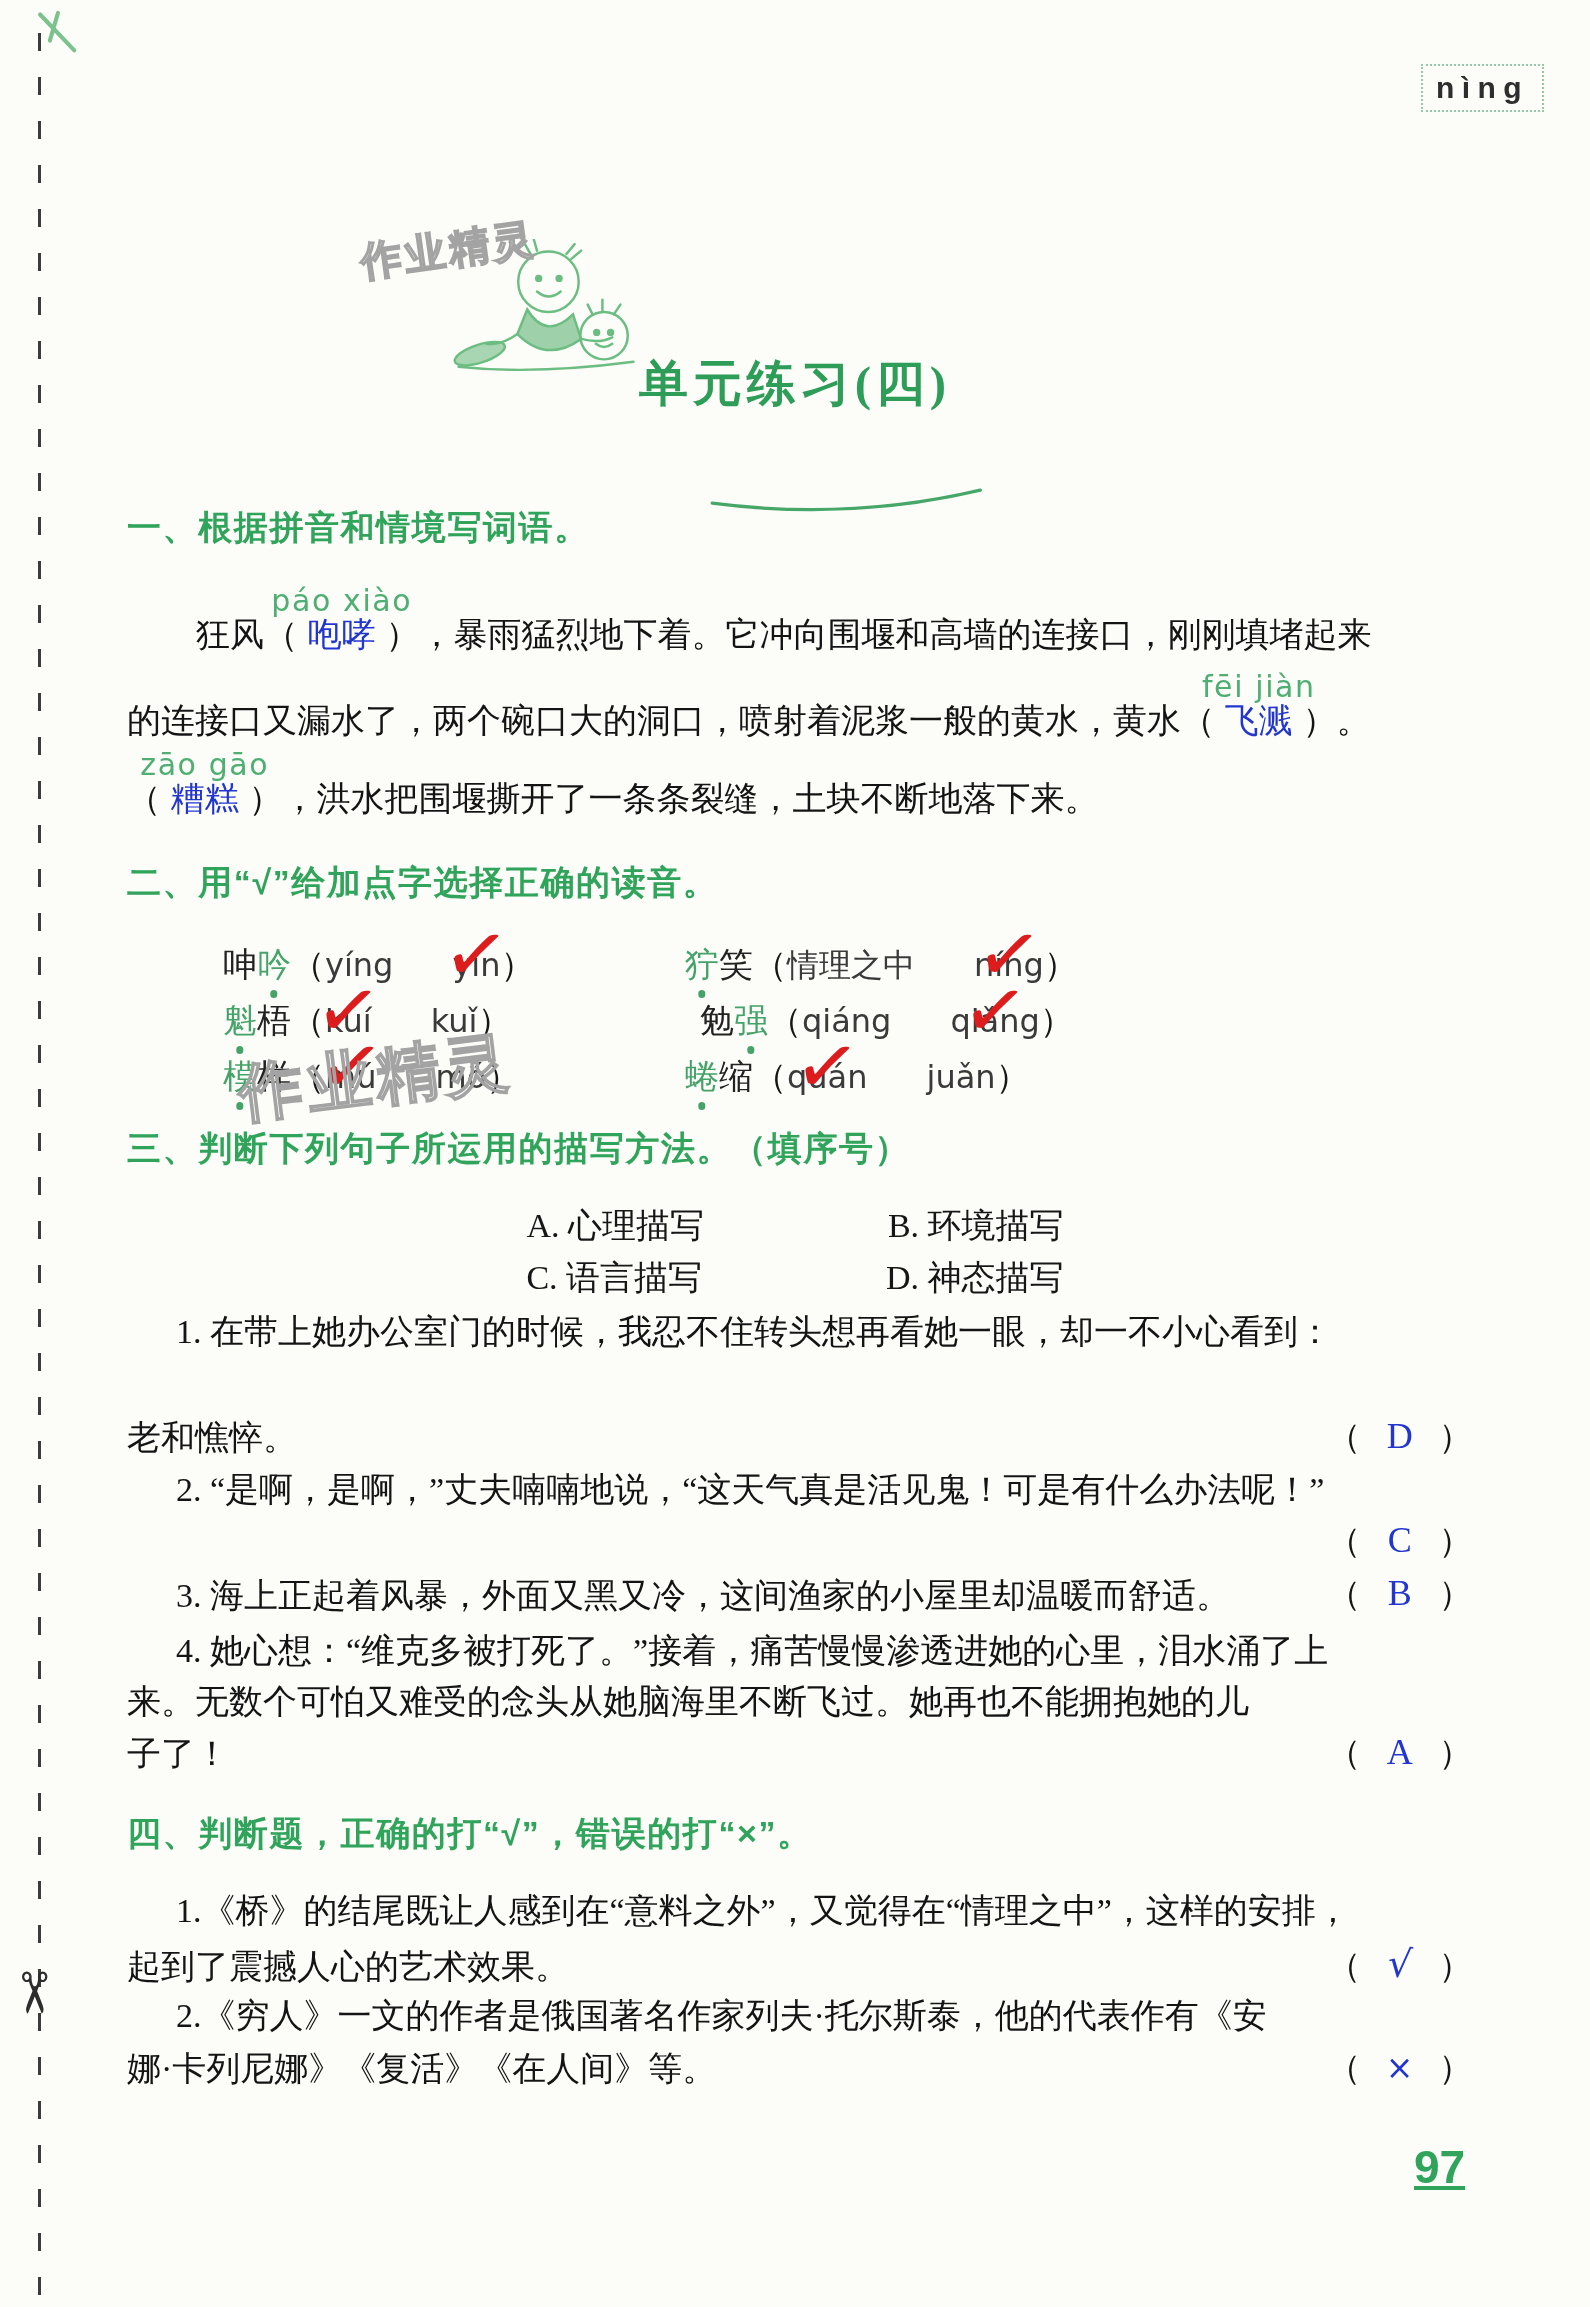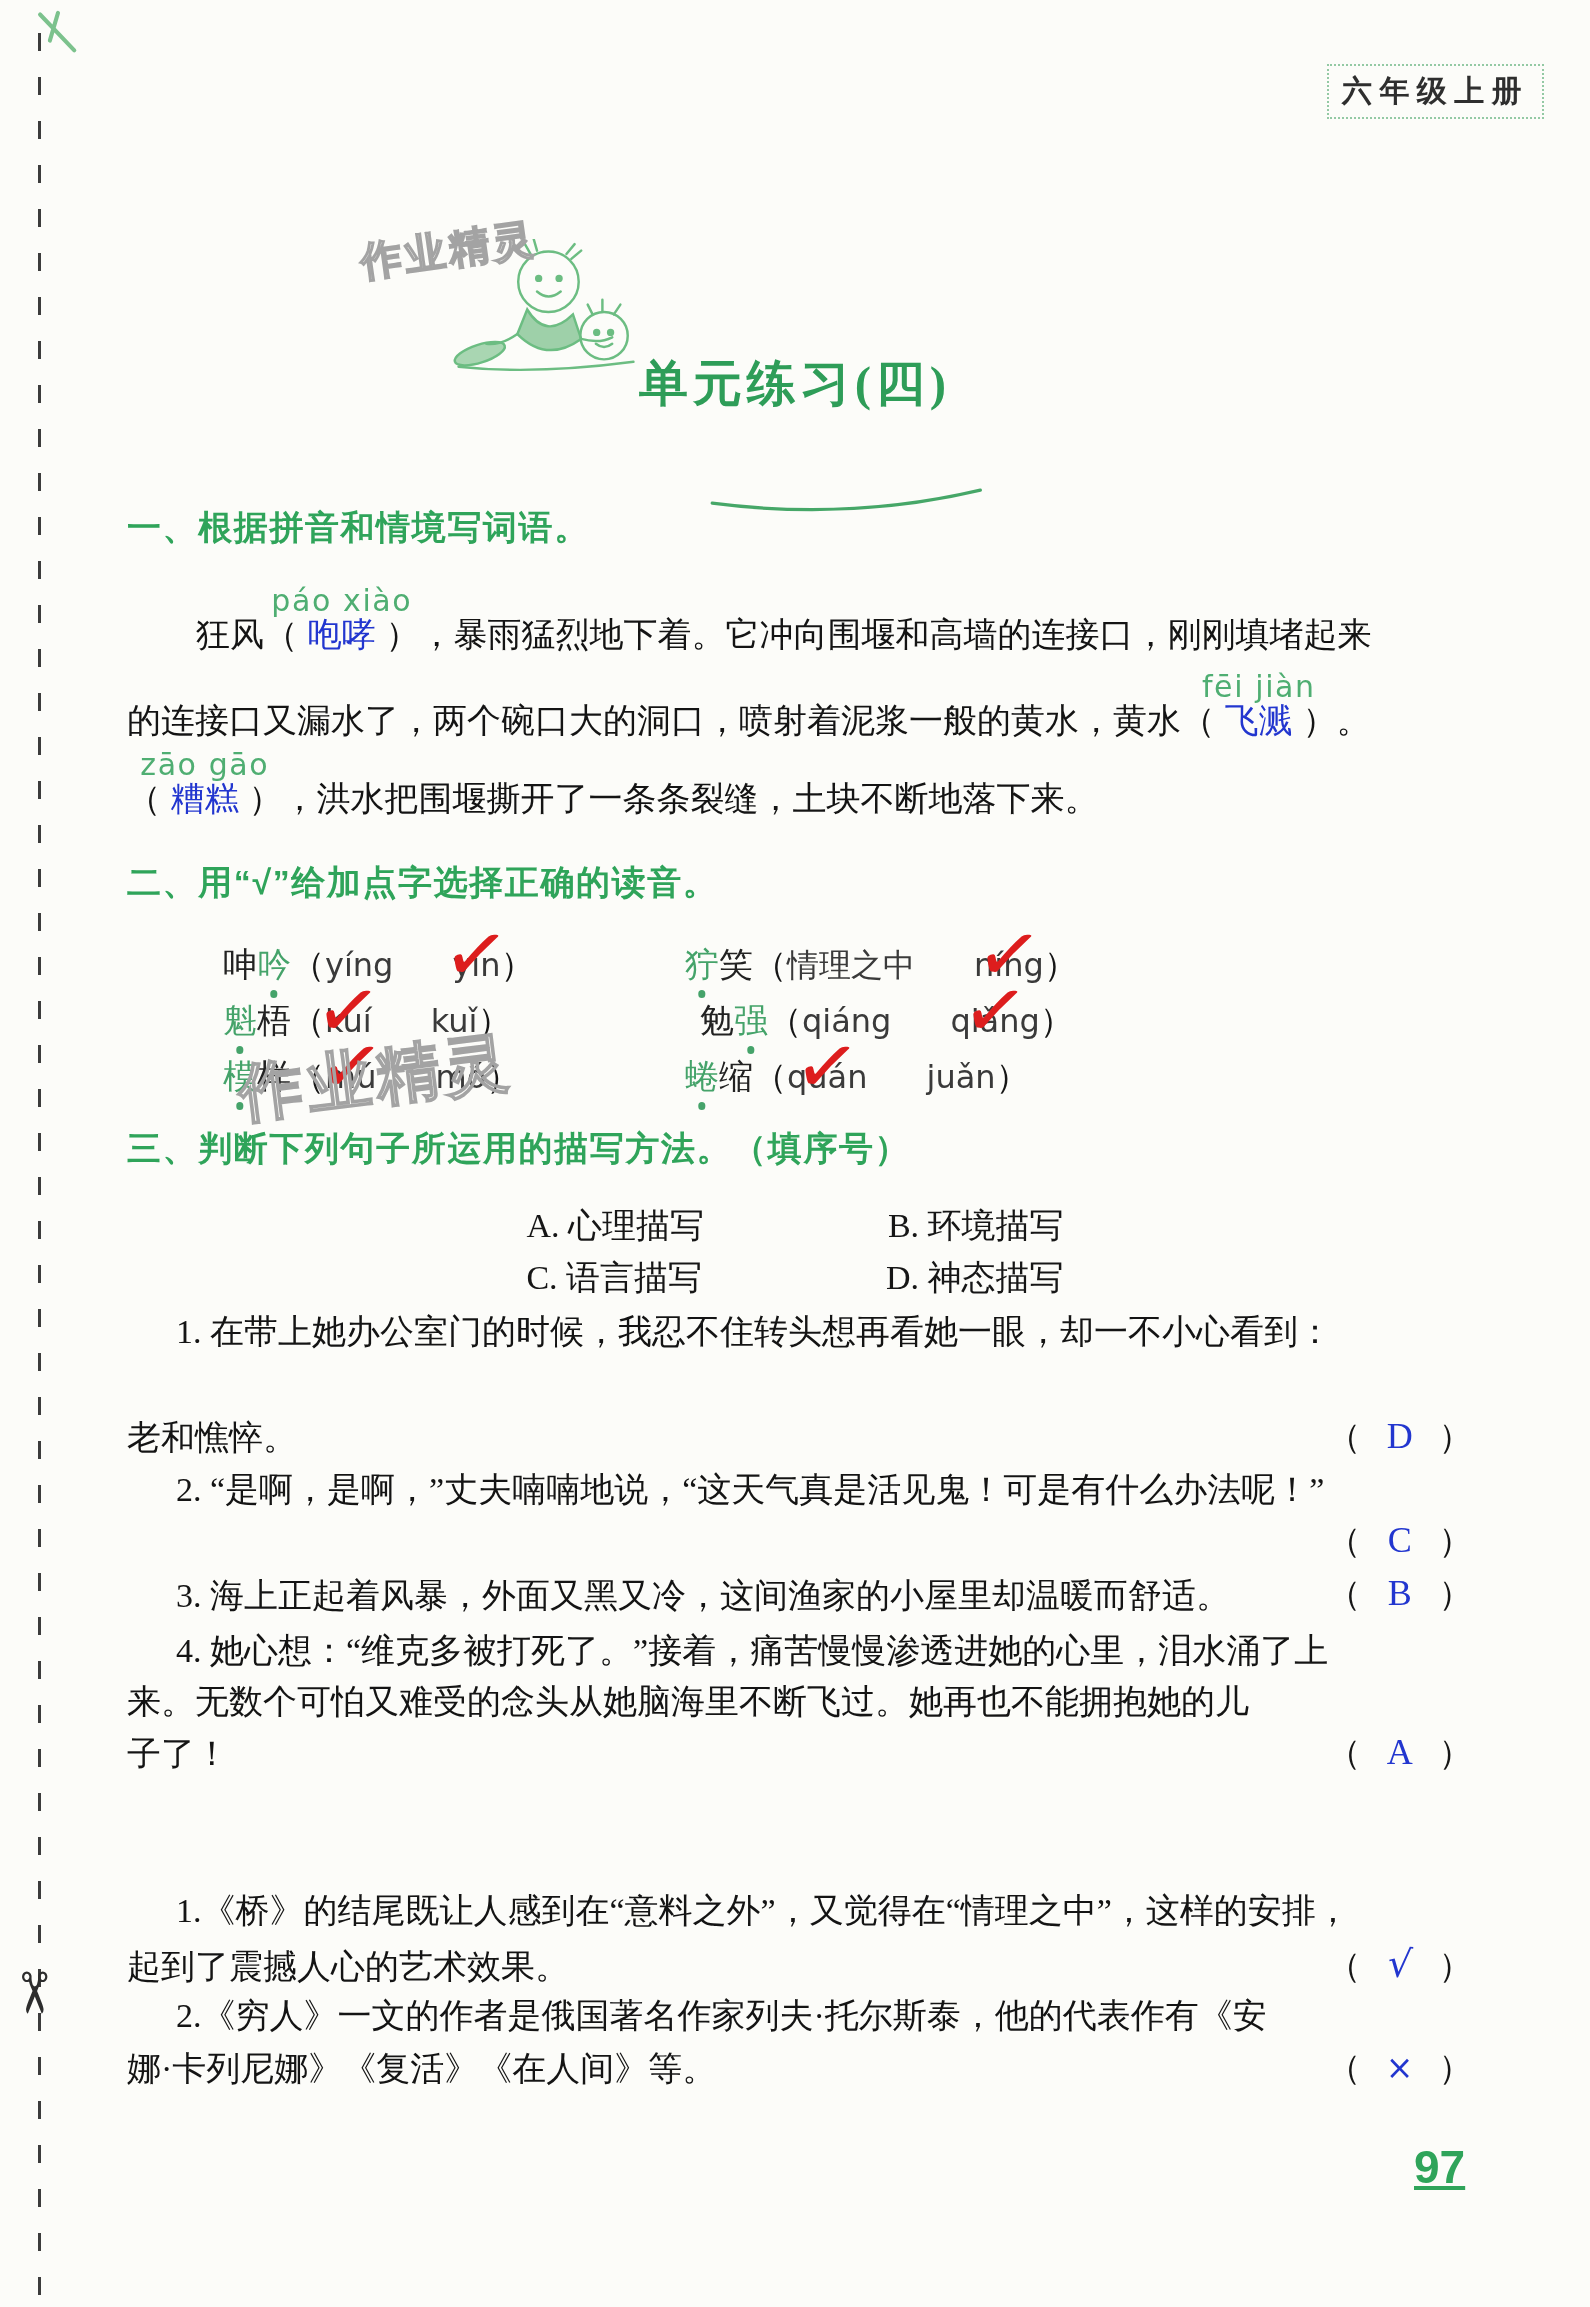--- a/index.html
+++ b/index.html
@@ -66,21 +66,21 @@
 <body>
 
 <div id="page">
 
   <div class="cutline"></div>
   <span class="scissors">✂</span>
   <svg class="cornermark" width="66" height="57" viewBox="0 0 80 70">
     <path d="M18,8 L60,52 M40,6 L30,40" stroke="#7cc28d" stroke-width="5" fill="none" stroke-linecap="round"></path>
   </svg>
 
-  <div class="badge">六年级上册</div>
+  <div class="badge">nìng</div>
 
   <div class="wm wm1">作业精灵</div>
   <div class="wm wm2">作业精灵</div>
 
   <svg class="kids" width="188" height="141" viewBox="0 0 230 172">
     <g stroke="#6cbd82" stroke-width="3" fill="none" stroke-linecap="round">
       <ellipse cx="34" cy="140" rx="32" ry="11" fill="#a9d6b2" stroke="#6cbd82" transform="rotate(-18 34 140)"></ellipse>
       <path d="M8,156 Q100,166 222,150"></path>
       <circle cx="118" cy="52" r="37"></circle>
       <path d="M96,18 L88,4 M104,14 L100,0 M140,18 L150,6 M146,24 L158,14"></path>
@@ -153,20 +153,21 @@
   <div class="ansrow" style="top:1518px">（<span class="anskey">C</span>）</div>
 
   <div class="tline ind1" style="top:1575px">3. 海上正起着风暴，外面又黑又冷，这间渔家的小屋里却温暖而舒适。</div>
   <div class="ansrow" style="top:1571px">（<span class="anskey">B</span>）</div>
 
   <div class="tline ind1" style="top:1630px">4. 她心想：“维克多被打死了。”接着，痛苦慢慢渗透进她的心里，泪水涌了上</div>
   <div class="tline" style="top:1681px">来。无数个可怕又难受的念头从她脑海里不断飞过。她再也不能拥抱她的儿</div>
   <div class="tline" style="top:1733px">子了！</div>
   <div class="ansrow" style="top:1730px">（<span class="anskey">A</span>）</div>
 
+  <div class="h" style="top:1811px">四、判断题，正确的打“√”，错误的打“×”。</div>
 
   <div class="tline ind1" style="top:1890px">1.《桥》的结尾既让人感到在“意料之外”，又觉得在“情理之中”，这样的安排，</div>
   <div class="tline" style="top:1946px">起到了震撼人心的艺术效果。</div>
   <div class="ansrow" style="top:1942px">（<span class="anskey mark-check">√</span>）</div>
 
   <div class="tline ind1" style="top:1995px">2.《穷人》一文的作者是俄国著名作家列夫·托尔斯泰，他的代表作有《安</div>
   <div class="tline" style="top:2048px">娜·卡列尼娜》《复活》《在人间》等。</div>
   <div class="ansrow" style="top:2045px">（<span class="anskey mark-x">×</span>）</div>
 
   <div class="pagenum">97</div>

